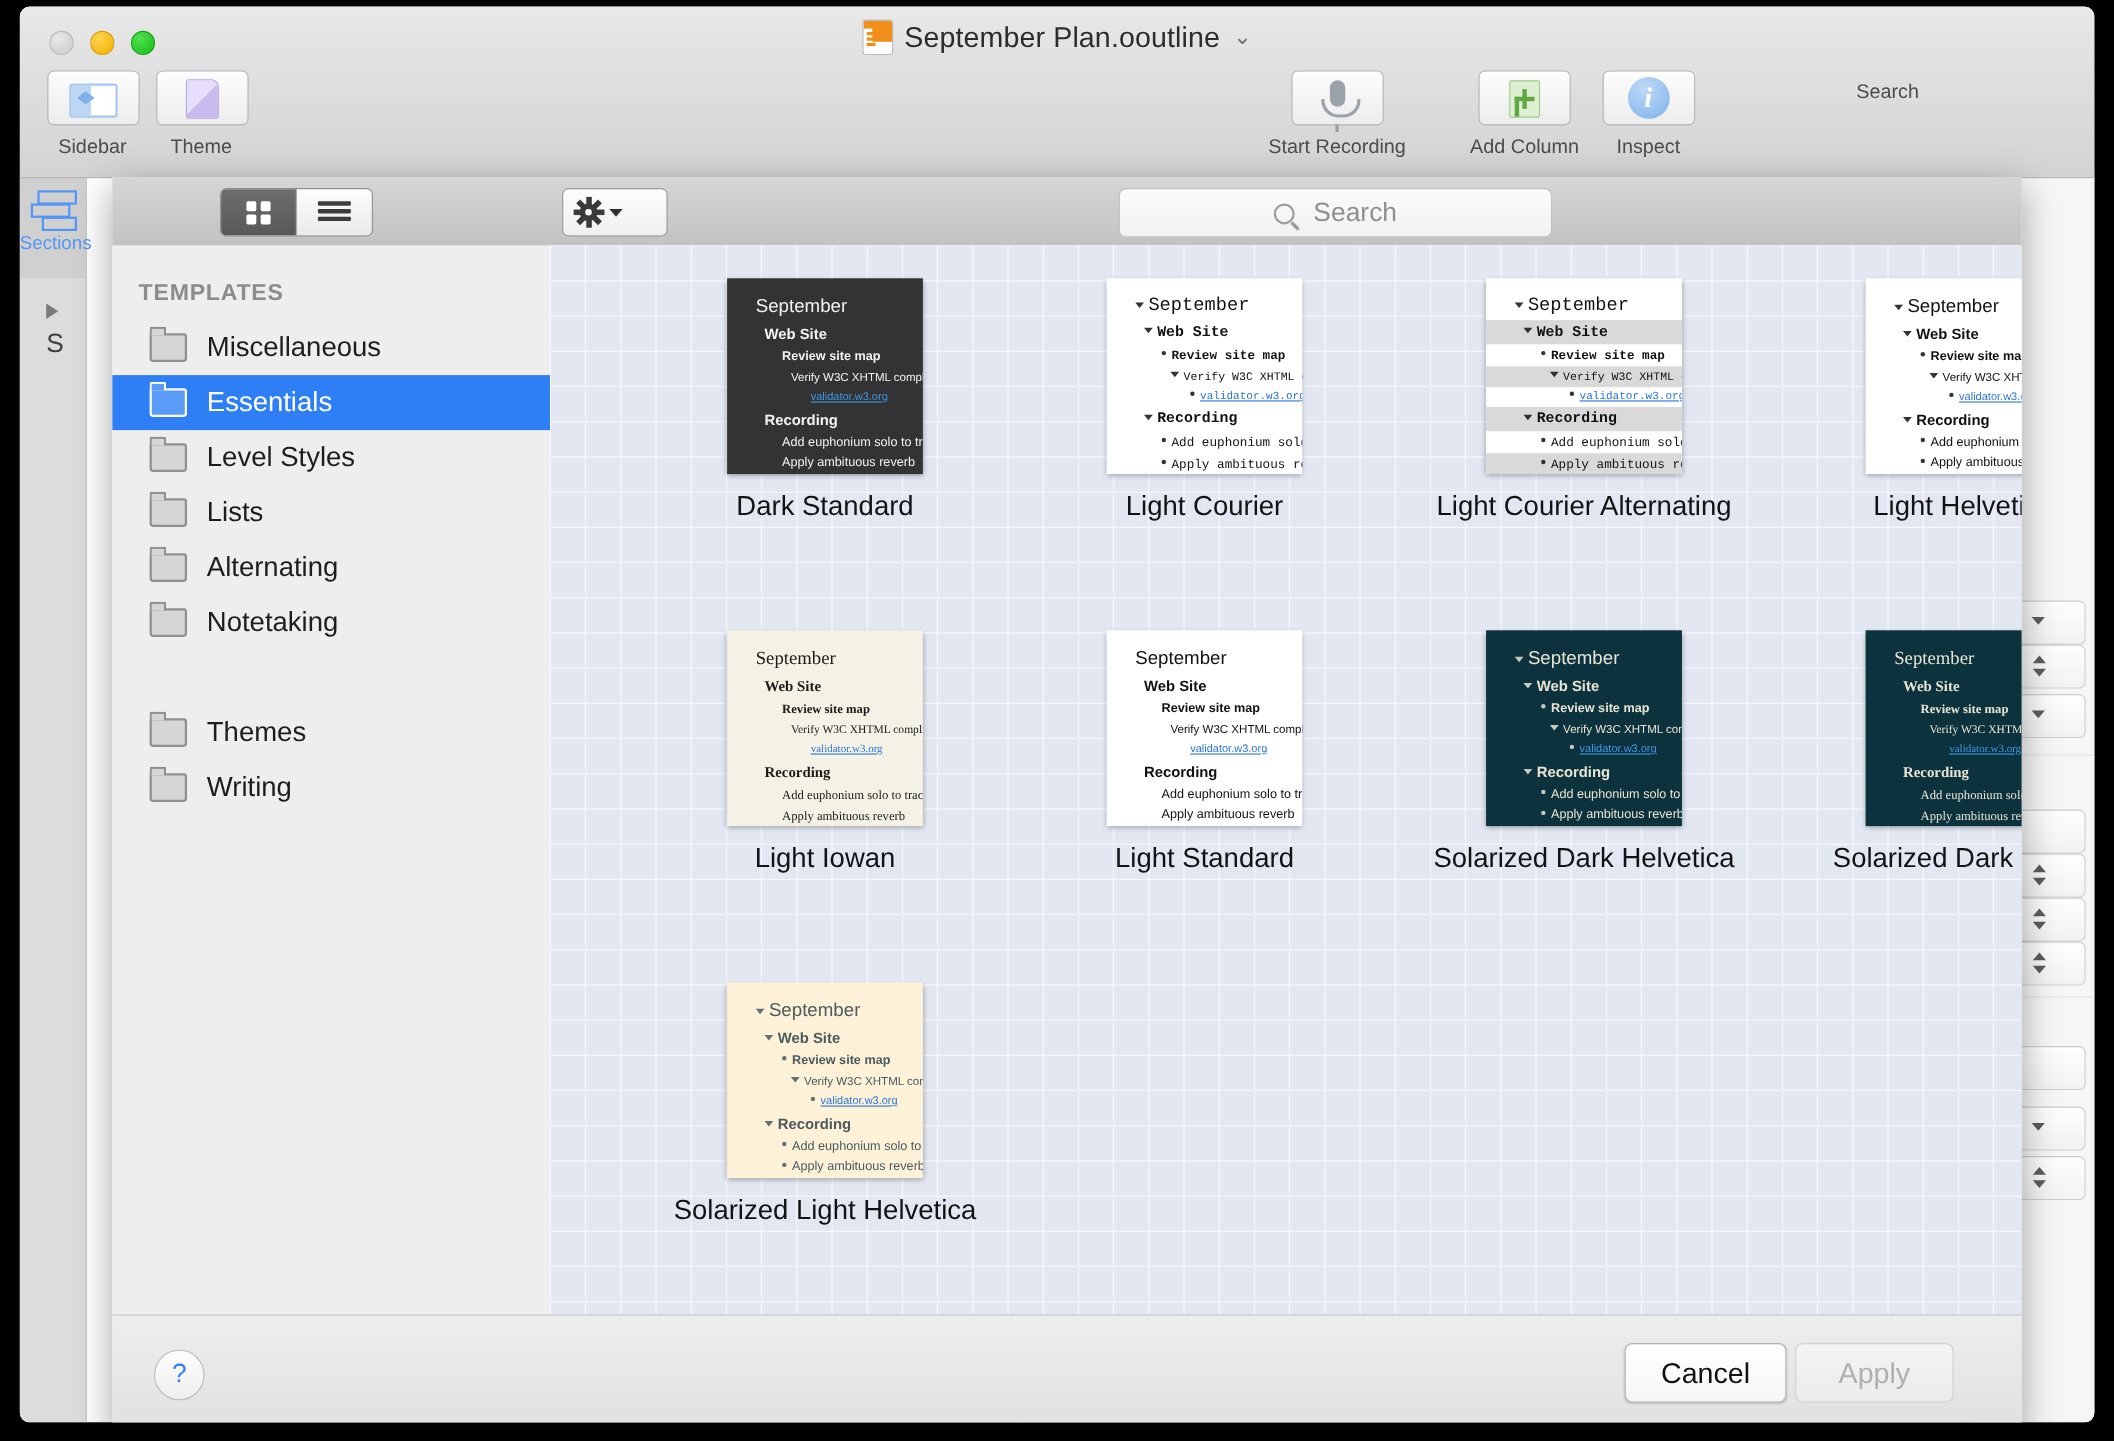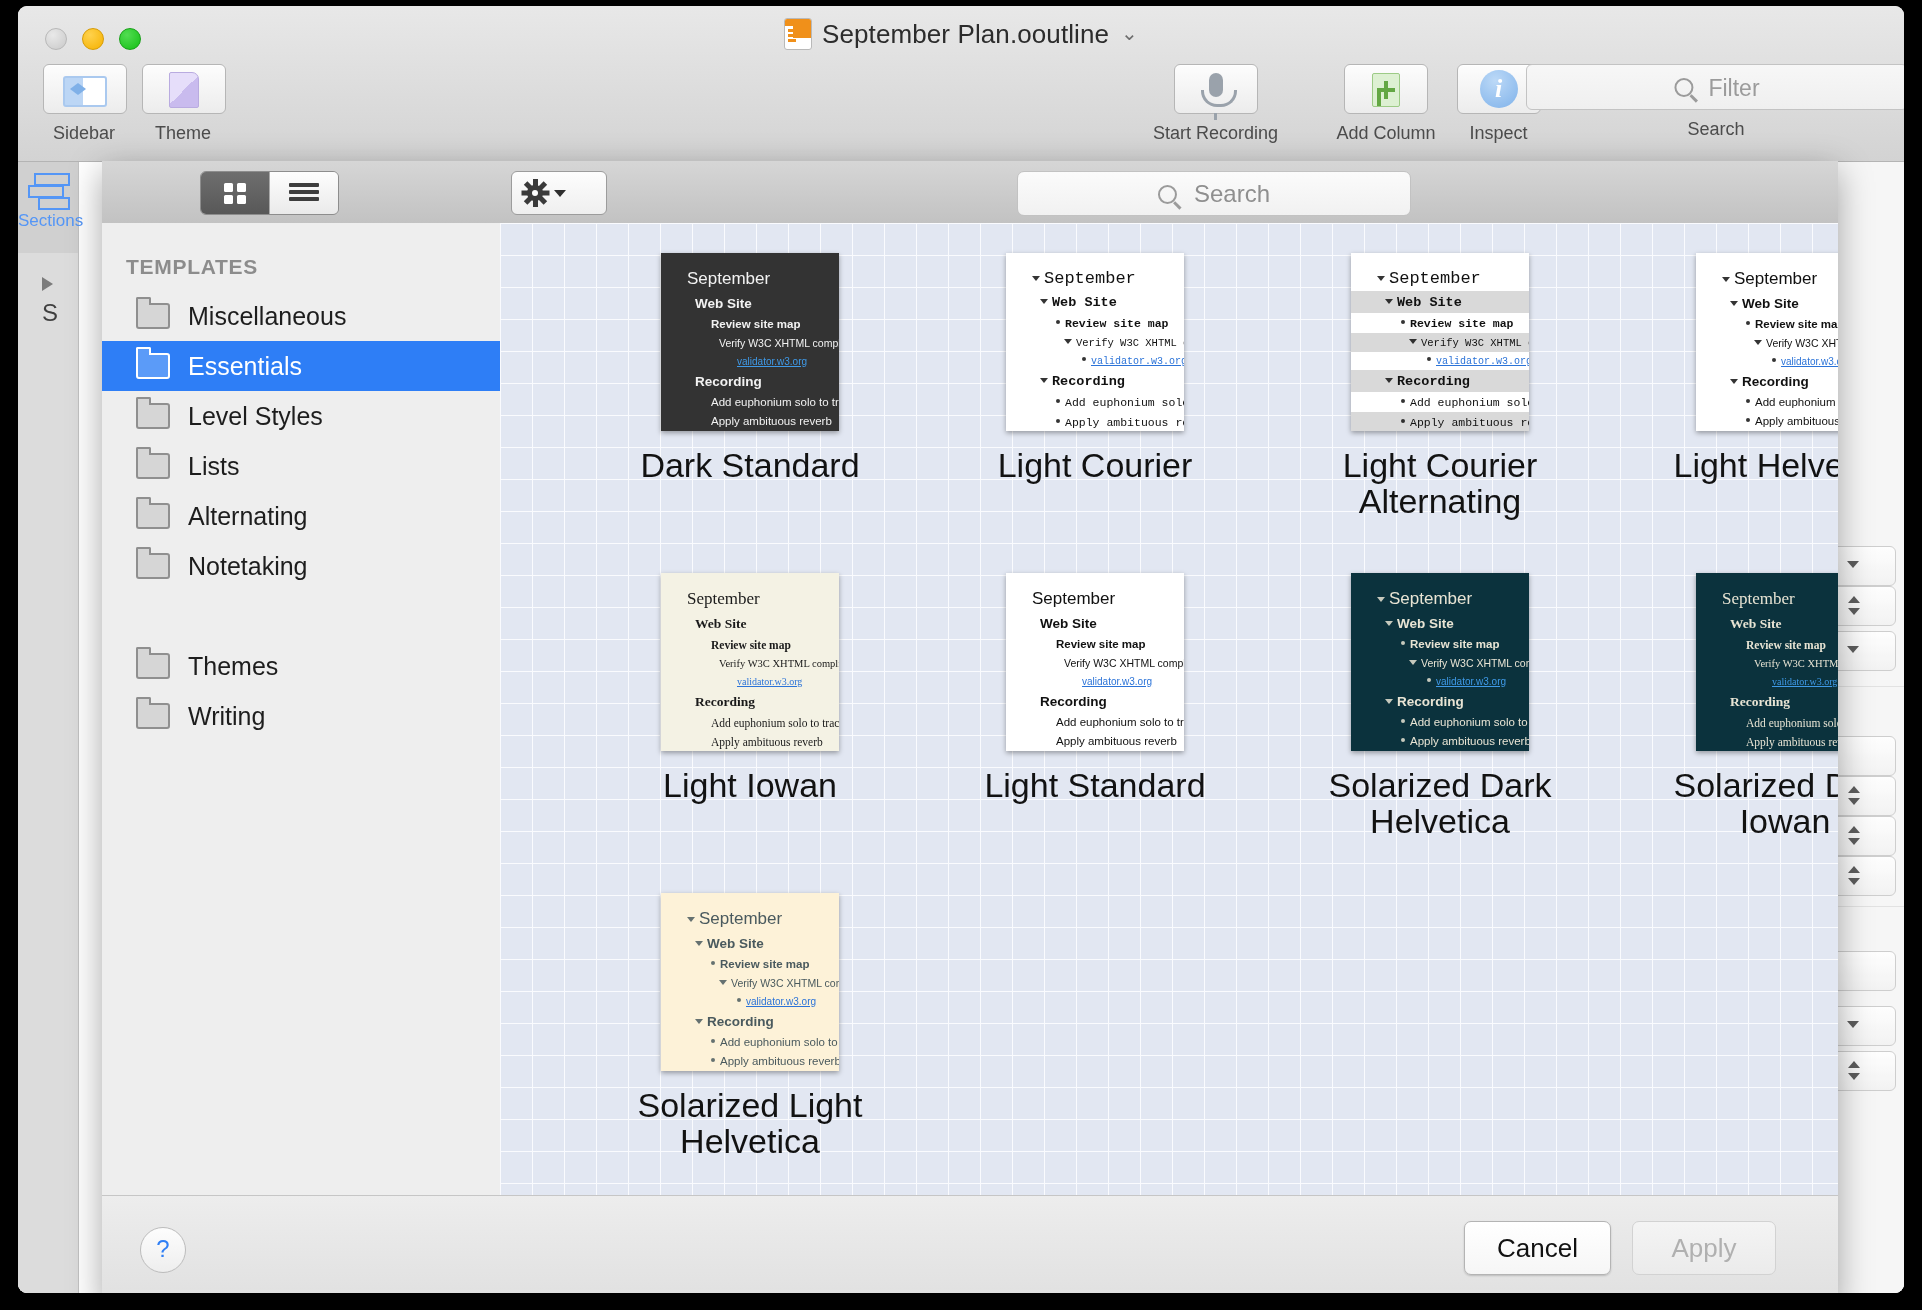--- a/index.html
+++ b/index.html
@@ -158,21 +158,21 @@
   .tmpl-item.sel .tmpl-label{color:#fff;}
 
   #grid-pane{position:absolute;left:398px;top:0;right:0;height:100%;overflow:hidden;
      background:#e2e7f2;
      background-image:linear-gradient(#fafbfe 1px,transparent 1px),linear-gradient(90deg,#fafbfe 1px,transparent 1px);
      background-size:32px 32px;}
 
   .thumb-cell{position:absolute;width:300px;text-align:center;}
   .thumb{width:178px;height:178px;margin:0 auto;position:relative;overflow:hidden;
      box-shadow:0 2px 5px rgba(0,0,0,.35);text-align:left;}
-  .thumb-title{margin-top:16px;font-size:34px;color:#121212;line-height:1.07;}
+  .thumb-title{margin-top:16px;font-size:25px;color:#121212;line-height:1.07;}
 
   
   .ol{position:absolute;left:0;top:0;width:100%;height:100%;padding:14px 0 0 0;box-sizing:border-box;}
   .ol .ln{white-space:nowrap;overflow:hidden;}
   .ol .l0{font-size:17px;} .ol .l1{font-size:13.5px;} .ol .l2{font-size:11.5px;}
   .ol .l3{font-size:10.5px;} .ol .l4{font-size:10px;}
 
   .t-dark{background:#333333;color:#f2f2f2;}
   .t-light{background:#ffffff;color:#111;}
   .t-iowan{background:#f4f2e4;color:#1a1a1a;}
@@ -189,21 +189,21 @@
      vertical-align:3px;margin-right:5px;opacity:.85;}
 
   
   #sheet-foot{position:absolute;left:0;bottom:0;width:100%;height:108px;
      background:linear-gradient(#ededed,#e0e0e0);border-top:1px solid #c6c6c6;}
   #help-btn{position:absolute;left:38px;top:31px;width:44px;height:44px;border-radius:50%;
      background:linear-gradient(#fdfdfd,#eeeeee);border:1px solid #bcbcbc;color:#2f7ff5;font-size:24px;
      line-height:42px;text-align:center;}
   .footbtn{position:absolute;top:25px;height:52px;border-radius:7px;font-size:26px;
      display:flex;align-items:center;justify-content:center;}
-  #cancel-btn{right:227px;width:145px;background:linear-gradient(#ffffff,#f6f6f6);border:1px solid #b4b4b4;color:#111;
+  #cancel-btn{right:214px;width:145px;background:linear-gradient(#ffffff,#f6f6f6);border:1px solid #b4b4b4;color:#111;
      box-shadow:0 1px 2px rgba(0,0,0,.18);}
   #apply-btn{right:62px;width:142px;background:linear-gradient(#f4f4f4,#ebebeb);border:1px solid #d2d2d2;color:#b0b0b0;}
 </style>
 </head>
 <body>
 
 <div id="window">
 
   <div id="bg-doc">
     <div id="bg-sidebar">
@@ -276,25 +276,20 @@
     </div>
 
     <div class="tbitem" id="tb-insp">
       <div class="tbbtn btn60" style="width:82px">
         <div class="ic-info">i</div>
       </div>
       <span class="tblabel">Inspect</span>
     </div>
 
     <div class="tbitem" id="tb-search">
-      <div class="filterfield">
-        <span class="ftxt">
-          <span class="mag"></span>
-        Filter</span>
-      </div>
       <span class="tblabel">Search</span>
     </div>
   </div>
 
   <div id="sheet">
 
     <div id="sheet-head">
       <div class="seg">
         <div class="on">
           <div class="ic-grid">

